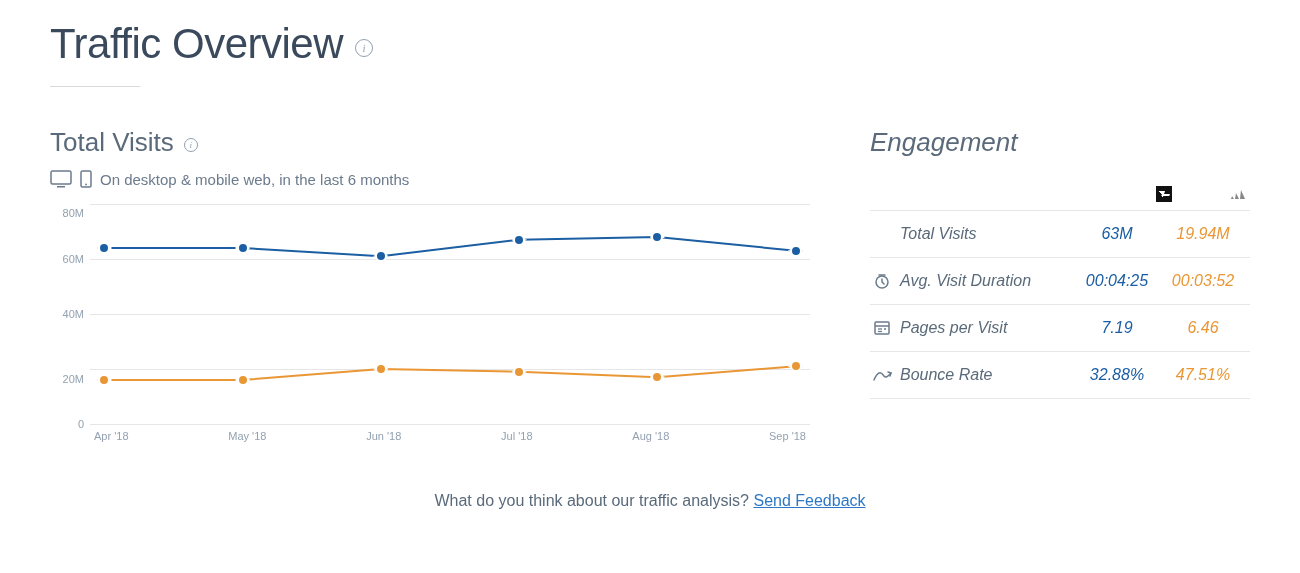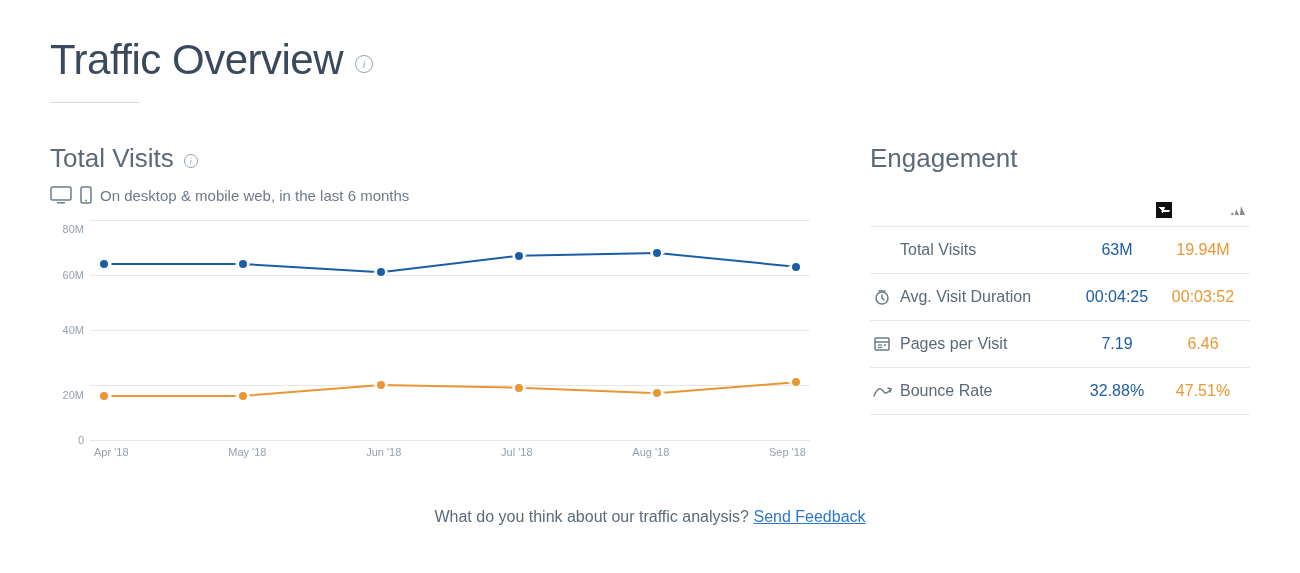--- a/index.html
+++ b/index.html
@@ -13,21 +13,21 @@
   }
   * { box-sizing: border-box; }
   body {
     margin: 0;
     font-family: "Segoe UI", -apple-system, "Helvetica Neue", Arial, sans-serif;
     color: var(--text-dark);
     background: #fff;
     width: 1300px;
   }
   .page {
-    padding: 36px 50px 30px 50px;
+    padding: 20px 50px 30px 50px;
   }
 
   
   .title-row {
     display: flex;
     align-items: center;
     gap: 12px;
   }
   .title {
     font-size: 42px;
@@ -59,21 +59,21 @@
     background: #d9d9d9;
   }
 
   
   .columns {
     margin-top: 40px;
     display: flex;
     gap: 60px;
   }
   .col-left  { flex: 1 1 auto; max-width: 780px; }
-  .col-right { flex: 0 0 380px; }
+  .col-right { flex: 0 0 380px; font-style: italic; }
 
   .section-title {
     font-size: 26px;
     font-weight: 400;
     color: #5a6a7a;
     margin: 0 0 12px 0;
     display: flex;
     align-items: center;
     gap: 10px;
   }

